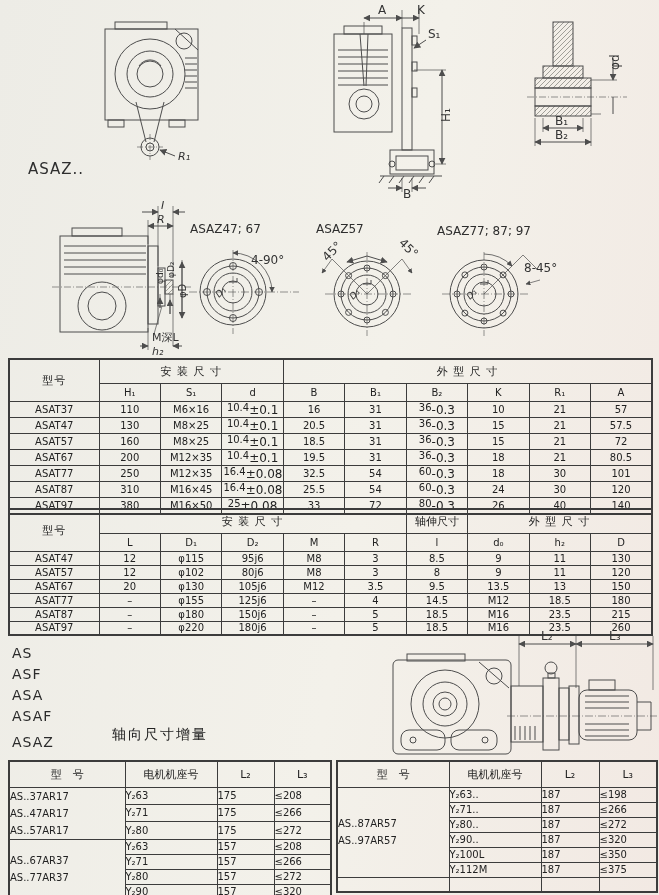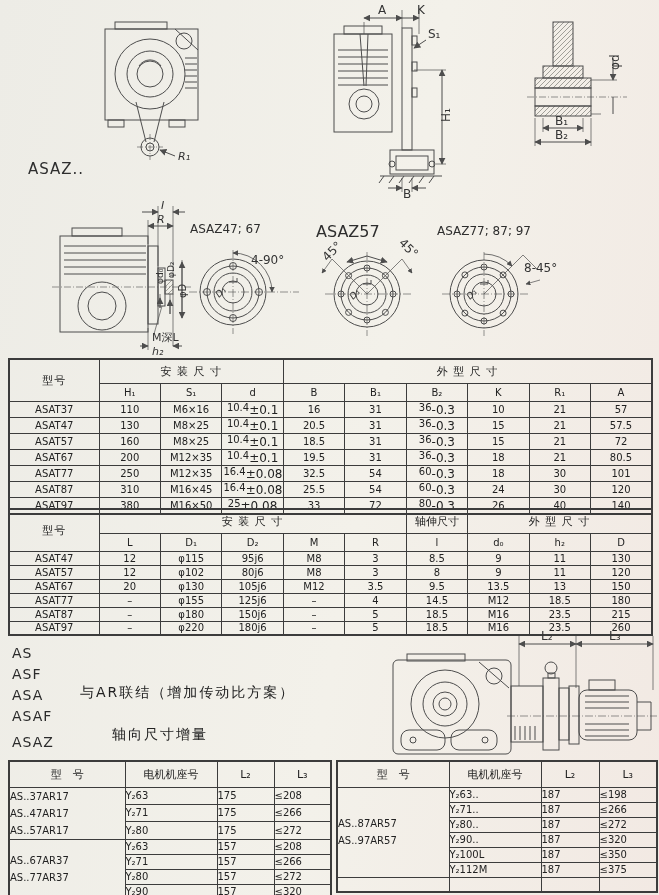--- a/index.html
+++ b/index.html
@@ -170,21 +170,21 @@
     <text x="119" y="9" font-size="11" font-style="italic">I</text>
     <text x="115" y="23" font-size="11" font-style="italic">R</text>
     <text x="121" y="84" font-size="9" transform="rotate(-90 121 84)">φd₀</text>
     <text x="132" y="78" font-size="9" transform="rotate(-90 132 78)">φD₂</text>
     <text x="144" y="98" font-size="10" transform="rotate(-90 144 98)">φD</text>
     <text x="110" y="141" font-size="11">M深L</text>
     <text x="110" y="155" font-size="11" font-style="italic">h₂</text>
   </svg>
 
   <div class="lbl" style="left:190px;top:222px;font-size:12px">ASAZ47; 67</div>
-  <div class="lbl" style="left:316px;top:222px;font-size:16px">ASAZ57</div>
+  <div class="lbl" style="left:316px;top:222px;font-size:12px">ASAZ57</div>
   <div class="lbl" style="left:437px;top:224px;font-size:12px">ASAZ77; 87; 97</div>
 
   <svg style="left:185px;top:242px" width="118" height="95" viewBox="0 0 118 95">
     <g stroke="#4d4d4d" fill="none" stroke-width="1">
       <circle cx="48" cy="50" r="33"></circle>
       <circle cx="48" cy="50" r="26"></circle>
       <circle cx="48" cy="50" r="19"></circle>
       <circle cx="48" cy="50" r="11"></circle>
       <path d="M44,40 h8 v-4"></path>
       <circle cx="48" cy="24" r="3.5"></circle>
@@ -475,21 +475,20 @@
           <td>260</td>
         </tr>
       </tbody>
   </table>
 
   <div class="variant-line" style="left:12px;top:645px">AS</div>
   <div class="variant-line" style="left:12px;top:666px">ASF</div>
   <div class="variant-line" style="left:12px;top:687px">ASA</div>
   <div class="variant-line" style="left:12px;top:708px">ASAF</div>
   <div class="variant-line" style="left:12px;top:734px">ASAZ</div>
-  <div class="cn-note" style="left:80px;top:684px">与AR联结（增加传动比方案）</div>
   <div class="cn-note" style="left:112px;top:726px">轴向尺寸增量</div>
 
   <svg style="left:383px;top:628px" width="276" height="130" viewBox="0 0 276 130">
     <g stroke="#4d4d4d" fill="none" stroke-width="1">
 
       <path d="M136,8 v50 M193,8 v52 M270,8 v54" stroke-width="0.7"></path>
       <line x1="136" y1="16" x2="193" y2="16" marker-start="url(#ar)" marker-end="url(#ar)"></line>
       <line x1="193" y1="16" x2="270" y2="16" marker-start="url(#ar)" marker-end="url(#ar)"></line>
 
       <rect x="10" y="32" width="118" height="94" rx="5"></rect>

